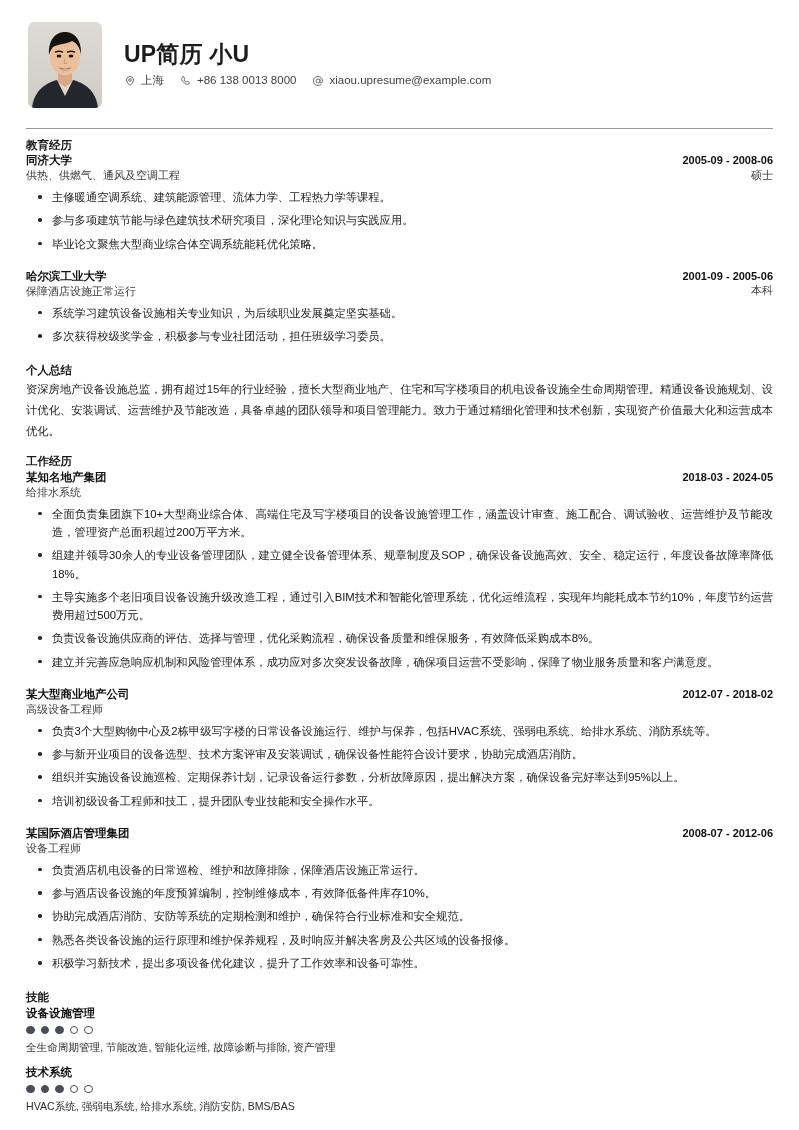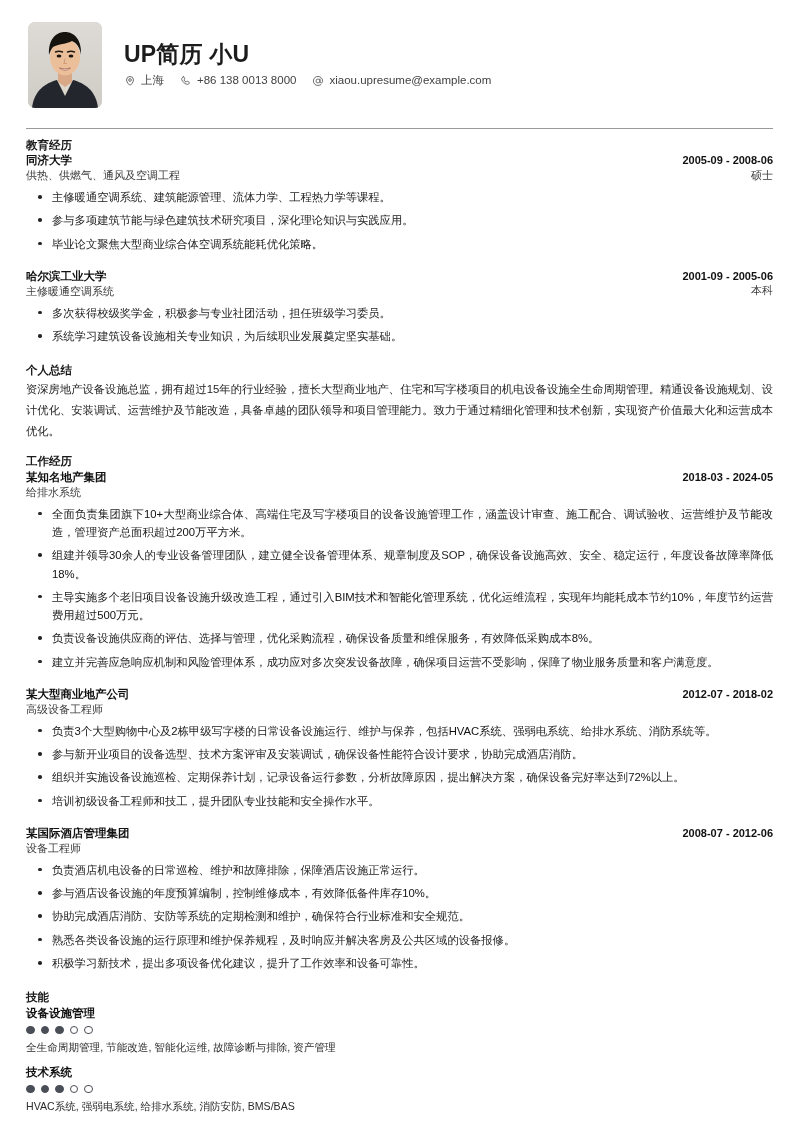--- a/index.html
+++ b/index.html
@@ -268,30 +268,30 @@
         <li>毕业论文聚焦大型商业综合体空调系统能耗优化策略。</li>
       </ul>
     </div>
 
     <div class="entry-gap"></div>
 
     <div class="entry">
       <div class="entry-head">
         <div class="entry-left">
           <div class="org">哈尔滨工业大学</div>
-          <div class="role">主修暖通空调系统</div>
+          <div class="role">保障酒店设施正常运行</div>
         </div>
         <div class="entry-right">
           <div class="dates">2001-09 - 2005-06</div>
           <div class="degree">本科</div>
         </div>
       </div>
       <ul class="bullets">
+        <li>系统学习建筑设备设施相关专业知识，为后续职业发展奠定坚实基础。</li>
         <li>多次获得校级奖学金，积极参与专业社团活动，担任班级学习委员。</li>
-        <li>系统学习建筑设备设施相关专业知识，为后续职业发展奠定坚实基础。</li>
       </ul>
     </div>
   </div>
 
   <div class="block-gap"></div>
 
   <div class="section">
     <div class="sec-title">个人总结</div>
     <div class="summary-text">资深房地产设备设施总监，拥有超过15年的行业经验，擅长大型商业地产、住宅和写字楼项目的机电设备设施全生命周期管理。精通设备设施规划、设计优化、安装调试、运营维护及节能改造，具备卓越的团队领导和项目管理能力。致力于通过精细化管理和技术创新，实现资产价值最大化和运营成本优化。</div>
   </div>
@@ -328,21 +328,21 @@
           <div class="org">某大型商业地产公司</div>
           <div class="role">高级设备工程师</div>
         </div>
         <div class="entry-right">
           <div class="dates">2012-07 - 2018-02</div>
         </div>
       </div>
       <ul class="bullets">
         <li>负责<b>3个</b>大型购物中心及<b>2栋</b>甲级写字楼的日常设备设施运行、维护与保养，包括<b>HVAC系统</b>、强弱电系统、给排水系统、消防系统等。</li>
         <li>参与新开业项目的设备选型、技术方案评审及安装调试，确保设备性能符合设计要求，协助完成酒店消防。</li>
-        <li>组织并实施设备设施巡检、定期保养计划，记录设备运行参数，分析故障原因，提出解决方案，确保设备完好率达到<b>72%</b>以上。</li>
+        <li>组织并实施设备设施巡检、定期保养计划，记录设备运行参数，分析故障原因，提出解决方案，确保设备完好率达到<b>95%</b>以上。</li>
         <li>培训初级设备工程师和技工，提升团队专业技能和安全操作水平。</li>
       </ul>
     </div>
 
     <div class="entry-gap"></div>
 
     <div class="entry">
       <div class="entry-head">
         <div class="entry-left">
           <div class="org">某国际酒店管理集团</div>

